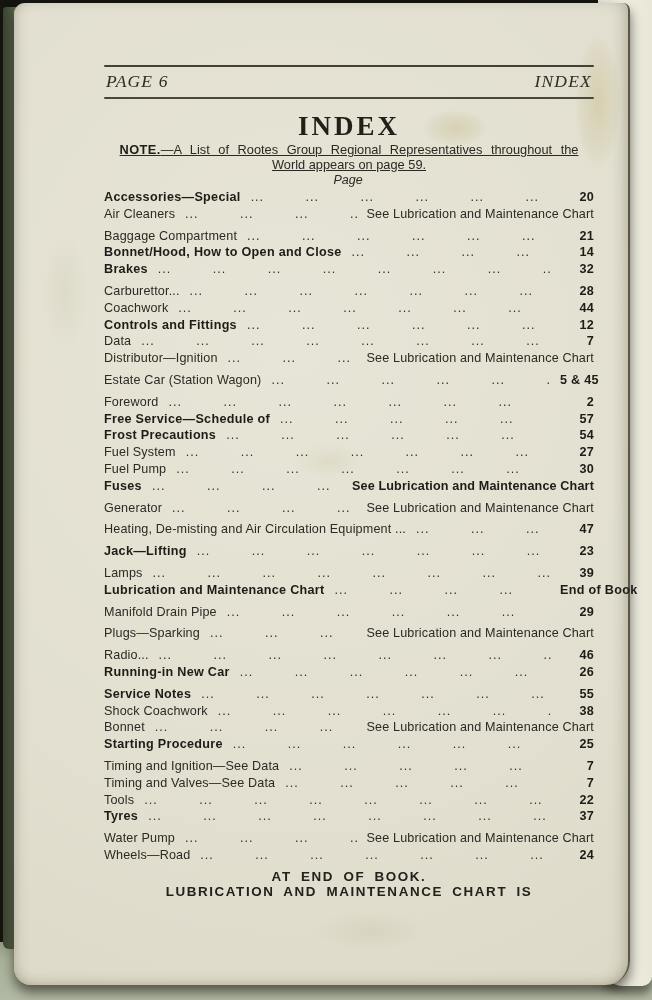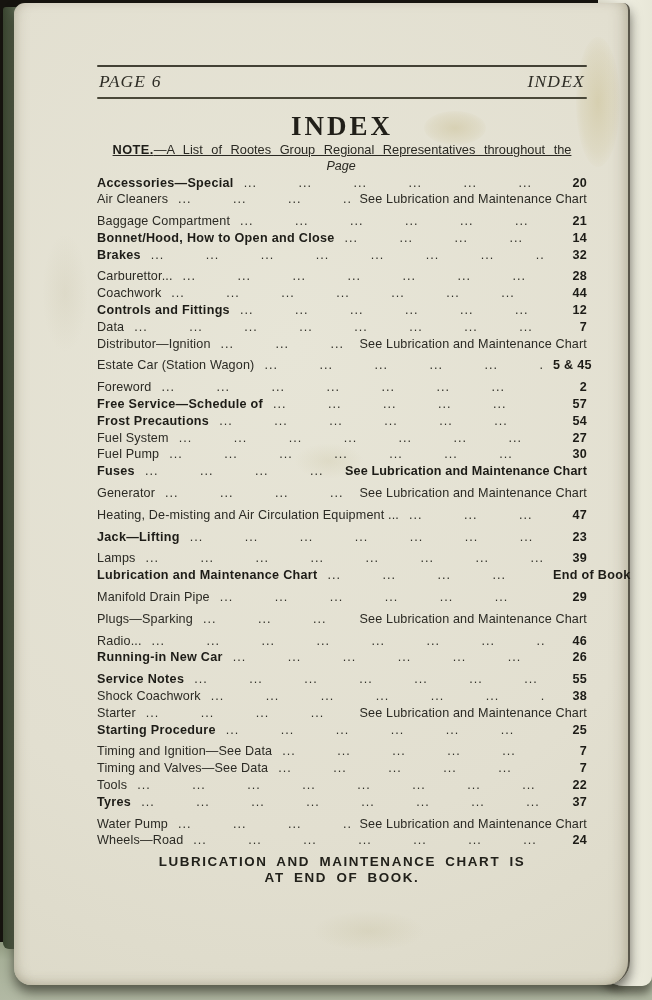--- a/index.html
+++ b/index.html
@@ -43,21 +43,21 @@
   .stain.s2{left:410px;top:108px;width:62px;height:34px;
     background:radial-gradient(ellipse at center,rgba(178,160,92,.26) 0%,rgba(178,160,92,.10) 55%,transparent 78%);}
   .stain.s3{left:280px;top:440px;width:70px;height:36px;
     background:radial-gradient(ellipse at center,rgba(170,158,100,.13) 0%,transparent 70%);}
   .stain.s4{left:300px;top:908px;width:110px;height:40px;
     background:radial-gradient(ellipse at center,rgba(168,158,104,.14) 0%,transparent 72%);}
   .stain.s5{left:28px;top:230px;width:46px;height:120px;
     background:radial-gradient(ellipse at center,rgba(160,150,110,.10) 0%,transparent 70%);}
 
   .content{
-    position:absolute;left:83px;top:62px;width:490px;
+    position:absolute;left:90px;top:62px;width:490px;
     color:#2a2923;
   }
   .rule{height:2px;background:#434135;border-radius:1px;}
   .rule.thin{height:2px;background:#4a4839;}
   .running-head{
     display:flex;justify-content:space-between;align-items:baseline;
     font-family:"Liberation Serif",serif;font-style:italic;
     font-size:17.5px;letter-spacing:1.2px;color:#2e2d26;
     padding:4px 2px 5px 2px;
   }
@@ -119,20 +119,21 @@
     <div class="running-head">
       <span>PAGE 6</span>
       <span>INDEX</span>
     </div>
     <div class="rule thin"></div>
 
     <div class="doc-title">INDEX</div>
 
     <div class="note">
       <div class="l1"><span class="np">NOTE.</span><span>—A List of Rootes Group Regional Representatives throughout the</span></div>
+      <div class="l2">World appears on page 59.</div>
     </div>
 
     <div class="col-label">Page</div>
 
     <div class="entries" id="entries">
         <div class="row b">
           <span class="nm">Accessories—Special</span>
           <span class="ld">... ... ... ... ... ... ... ... ... ... ... ... ... ... ... ... ... ... ... ... ... ... ... ... ... ... ... ... ... ...</span>
           <span class="val num">20</span>
         </div>
@@ -265,21 +266,21 @@
           <span class="nm">Service Notes</span>
           <span class="ld">... ... ... ... ... ... ... ... ... ... ... ... ... ... ... ... ... ... ... ... ... ... ... ... ... ... ... ... ... ...</span>
           <span class="val num">55</span>
         </div>
         <div class="row">
           <span class="nm">Shock Coachwork</span>
           <span class="ld">... ... ... ... ... ... ... ... ... ... ... ... ... ... ... ... ... ... ... ... ... ... ... ... ... ... ... ... ... ...</span>
           <span class="val num">38</span>
         </div>
         <div class="row">
-          <span class="nm">Starter</span>
+          <span class="nm">Bonnet</span>
           <span class="ld">... ... ... ... ... ... ... ... ... ... ... ... ... ... ... ... ... ... ... ... ... ... ... ... ... ... ... ... ... ...</span>
           <span class="val see">See Lubrication and Maintenance Chart</span>
         </div>
         <div class="row b">
           <span class="nm">Starting Procedure</span>
           <span class="ld">... ... ... ... ... ... ... ... ... ... ... ... ... ... ... ... ... ... ... ... ... ... ... ... ... ... ... ... ... ...</span>
           <span class="val num">25</span>
         </div>
         <div class="row gap">
           <span class="nm">Timing and Ignition—See Data</span>
@@ -307,17 +308,17 @@
           <span class="val see">See Lubrication and Maintenance Chart</span>
         </div>
         <div class="row">
           <span class="nm">Wheels—Road</span>
           <span class="ld">... ... ... ... ... ... ... ... ... ... ... ... ... ... ... ... ... ... ... ... ... ... ... ... ... ... ... ... ... ...</span>
           <span class="val num">24</span>
         </div>
       </div>
 
     <div class="footer-note">
+      <div>AT END OF BOOK.</div>
       <div>LUBRICATION AND MAINTENANCE CHART IS</div>
-      <div>AT END OF BOOK.</div>
     </div>
   </div>
 </div>
 
 </body></html>

